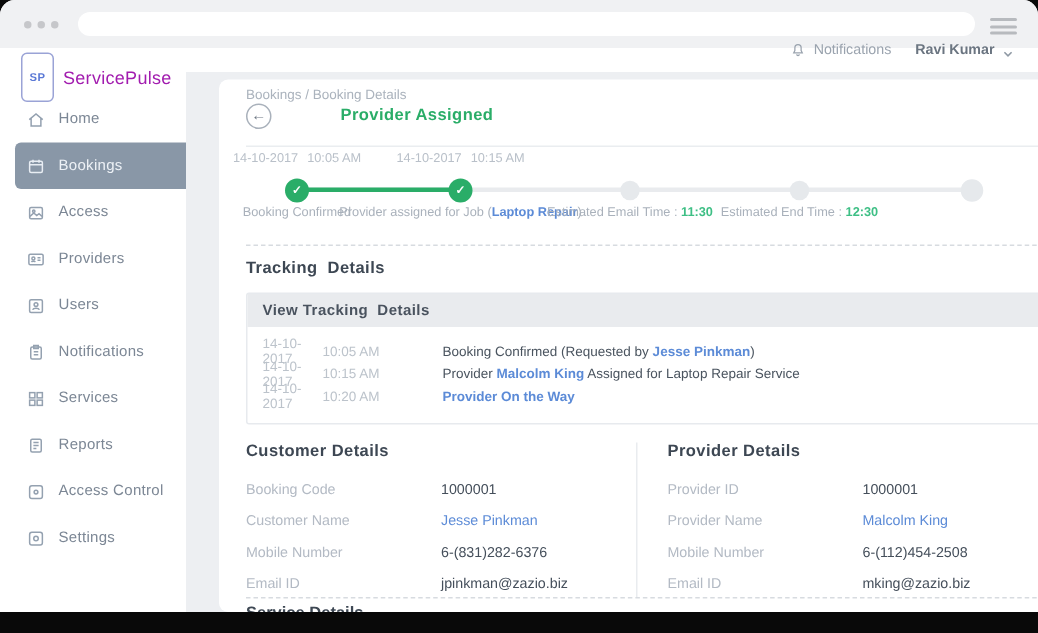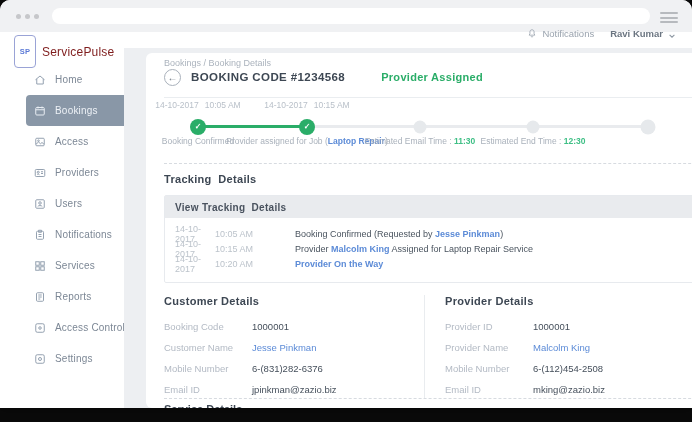--- a/index.html
+++ b/index.html
@@ -20,27 +20,27 @@
   .dots { position:absolute; left:16px; top:14px; display:flex; gap:4px; }
   .dot { width:5px; height:5px; border-radius:50%; background:#c6c7ca; }
   .urlbar { position:absolute; left:52px; top:8px; width:598px; height:16px; background:#fff; border-radius:8px; border:none; }
   .hamburger { position:absolute; right:14px; top:12px; width:18px; cursor:pointer; }
   .hamburger div { height:2px; background:#b7babe; margin-bottom:2.5px; border-radius:1px; }
   
   .logo { position:absolute; left:14px; top:35px; display:flex; align-items:center; gap:6px; }
   .logo-box { width:22px; height:33px; border:1.5px solid #9aa3d6; border-radius:4px;
     display:flex; align-items:center; justify-content:center;
     font-size:7.5px; font-weight:bold; color:#5b79d6; letter-spacing:.3px; }
-  .brand-name { font-size:12px; color:#7f1d1d; font-weight:500; letter-spacing:.2px; }
+  .brand-name { font-size:12px; color:#a21caf; font-weight:500; letter-spacing:.2px; }
   .header-right { position:absolute; right:16px; top:28px; display:flex; align-items:center; gap:16px; }
   .notif { display:flex; align-items:center; gap:5px; font-size:9.5px; color:#9aa3ae; cursor:pointer; }
   .usermenu { display:flex; align-items:flex-end; gap:5px; font-size:9.5px; color:#6b7581; font-weight:bold; cursor:pointer; }
   svg.ico { display:block; }
   
-  .sidebar { position:absolute; left:0; top:64px; width:148px;margin-left:16px; }
+  .sidebar { position:absolute; left:0; top:64px; width:148px; }
   .side-item { height:31px; display:flex; align-items:center; gap:9px; padding-left:18px;
     font-size:10px; color:#7c8795; letter-spacing:.2px; cursor:pointer; }
   .side-item svg { color:#94a1b0; flex:none; }
   .side-item.active { background:#8997a7; border-radius:4px; margin:0 10px; padding-left:8px; color:#edf1f6; }
   .side-item.active svg { color:#e8edf3; }
   
   .main-bg { position:absolute; left:124px; top:48px; right:0; bottom:0; background:#edeff2; }
   .card { position:absolute; left:22px; top:5px; width:640px; height:355px; background:#fff; border-radius:6px; overflow:hidden; }
   .breadcrumb { position:absolute; left:18px; top:5px; font-size:9px; color:#abb3bd; cursor:pointer; }
   .title-row { position:absolute; left:18px; right:10px; top:14px; height:20px; display:flex; align-items:center; }
@@ -77,21 +77,21 @@
   .tr-date { width:40px; color:#bcc3cb; flex:none; }
   .tr-time { width:44px; color:#bcc3cb; flex:none; }
   .tr-msg { margin-left:36px; color:#4a545f; white-space:nowrap; }
   
   .details { position:absolute; left:0; top:238px; width:544px; height:107px;padding-left:20px; }
   .col-left { position:absolute; left:18px; top:4px; width:250px; }
   .col-right { position:absolute; left:278px; top:4px; width:256px; border-left:1px solid #e9ecef; padding-left:20px; height:103px; }
   .detail-title { font-size:11px; font-weight:bold; color:#3d4753; letter-spacing:.3px; margin-bottom:9px; }
   .field-row { display:flex; font-size:9.5px; height:21px; align-items:center; }
   .f-label { width:88px; color:#b3bac4; flex:none; }
-  .f-value { color:#454f5b; }
+  .f-value { color:#454f5b;margin-left:42px; }
   .f-value.link { cursor:pointer; }
   .service-title { position:absolute; left:18px; top:350px; font-size:11px; font-weight:bold; color:#3d4753; }
 </style>
 </head>
 <body>
 
 <div class="window">
 
   <div class="chrome">
     <div class="dots">
@@ -204,21 +204,20 @@
     </div>
   </div>
 
   <div class="main-bg">
     <div class="card">
 
       <div class="breadcrumb">Bookings / Booking Details</div>
 
       <div class="title-row">
         <div class="back-btn">←</div>
-        <div class="page-title">BOOKING CODE #1234568</div>
         <div class="status-text" style="color:#2aad68">Provider Assigned</div>
         <div class="actions-btn">
           <span class="dots-v">⋮</span>
           <span class="actions-label" style="color:#5c8bd7">Actions</span>
           <svg class="ico" width="7" height="5" viewBox="0 0 12 10" fill="none" stroke="#8f99a4" stroke-width="2">
               <path d="M2 3l4 4 4-4"></path>
             </svg>
         </div>
       </div>
 

